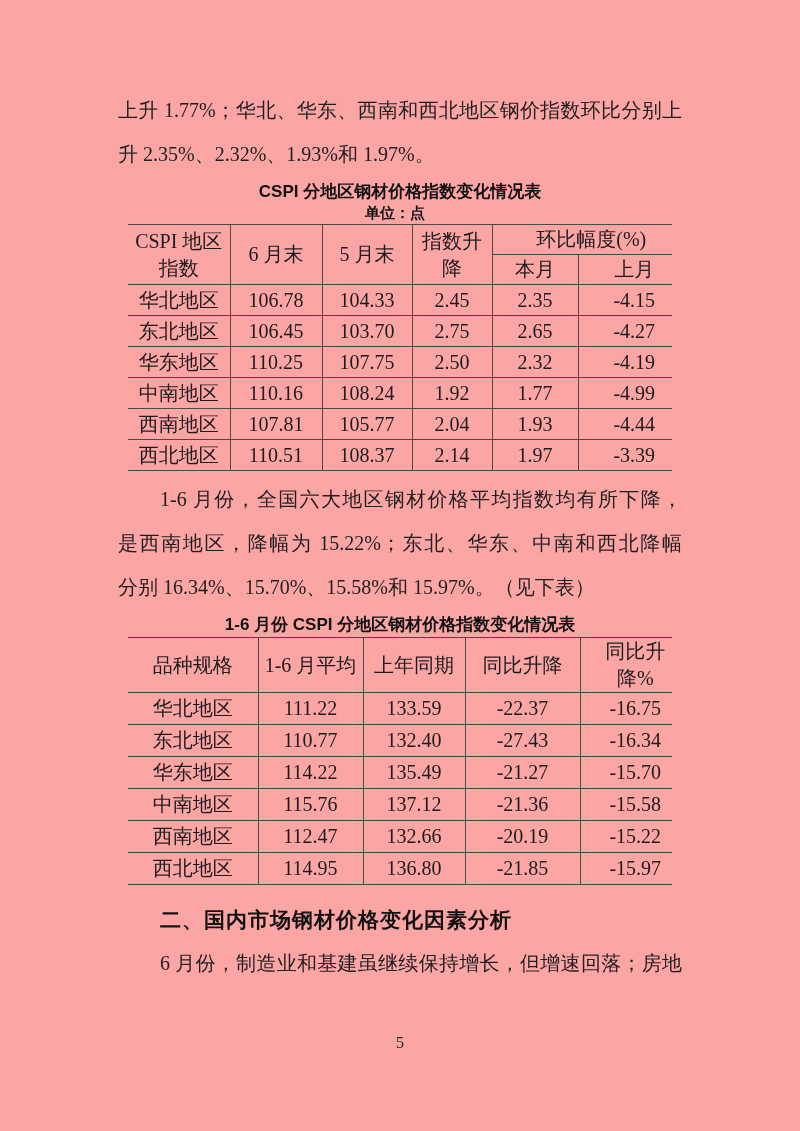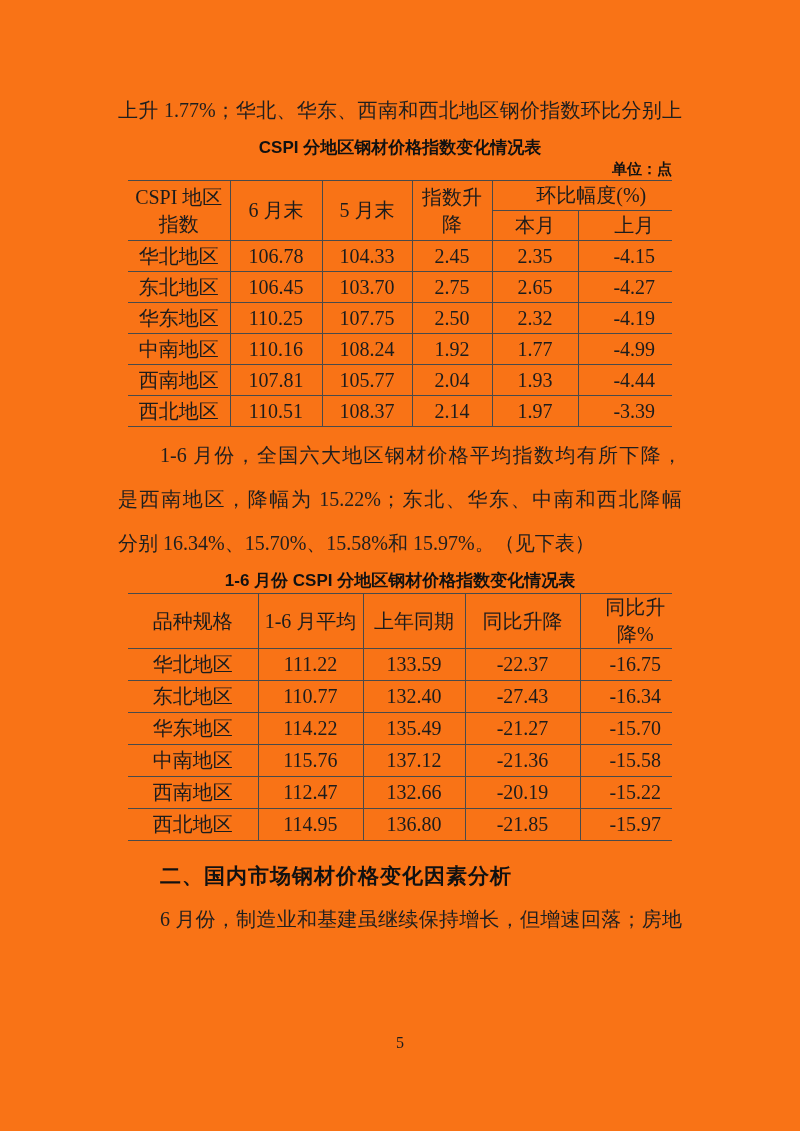--- a/index.html
+++ b/index.html
@@ -1,21 +1,21 @@
 <!DOCTYPE html>
 <html><head>
 <meta charset="utf-8">
 <style>
   * { margin: 0; padding: 0; box-sizing: border-box; }
   html, body { background: #ffffff; }
   .page {
     position: relative;
     width: 800px;
     height: 1131px;
-    background: #f97316;
+    background: #fca5a5;
     color: #1c1c1c;
     font-family: "Liberation Serif", "DejaVu Serif", serif;
     overflow: hidden;
   }
   .content { padding: 88px 118px 0 118px; }
 
   
   .para { font-size: 20px; color: #1f1f1f; }
   .line {
     line-height: 44px;
@@ -33,21 +33,21 @@
     font-size: 17px;
     text-align: center;
     color: #111;
     margin-top: 4px;
     line-height: 24px;
   }
   .tbl-unit {
     font-family: "Liberation Sans", "DejaVu Sans", sans-serif;
     font-weight: bold;
     font-size: 15px;
-    text-align: right;
+    text-align: center;
     color: #111;
     line-height: 18px;
     padding-right: 10px;
     margin-bottom: 2px;
   }
 
   table.doc-table {
     border-collapse: collapse;
     width: 544px;
     margin-left: 10px;
@@ -93,20 +93,21 @@
   }
 </style>
 </head>
 <body>
 
 <div class="page">
   <div class="content">
 
     <div class="para">
       <div class="line">上升 1.77%；华北、华东、西南和西北地区钢价指数环比分别上</div>
+      <div class="line line-end">升 2.35%、2.32%、1.93%和 1.97%。</div>
     </div>
 
     <div class="tbl-title">CSPI 分地区钢材价格指数变化情况表</div>
     <div class="tbl-unit">单位：点</div>
 
     <table class="doc-table t1">
       <colgroup>
         <col style="width:102px">
           <col style="width:92px">
           <col style="width:90px">

